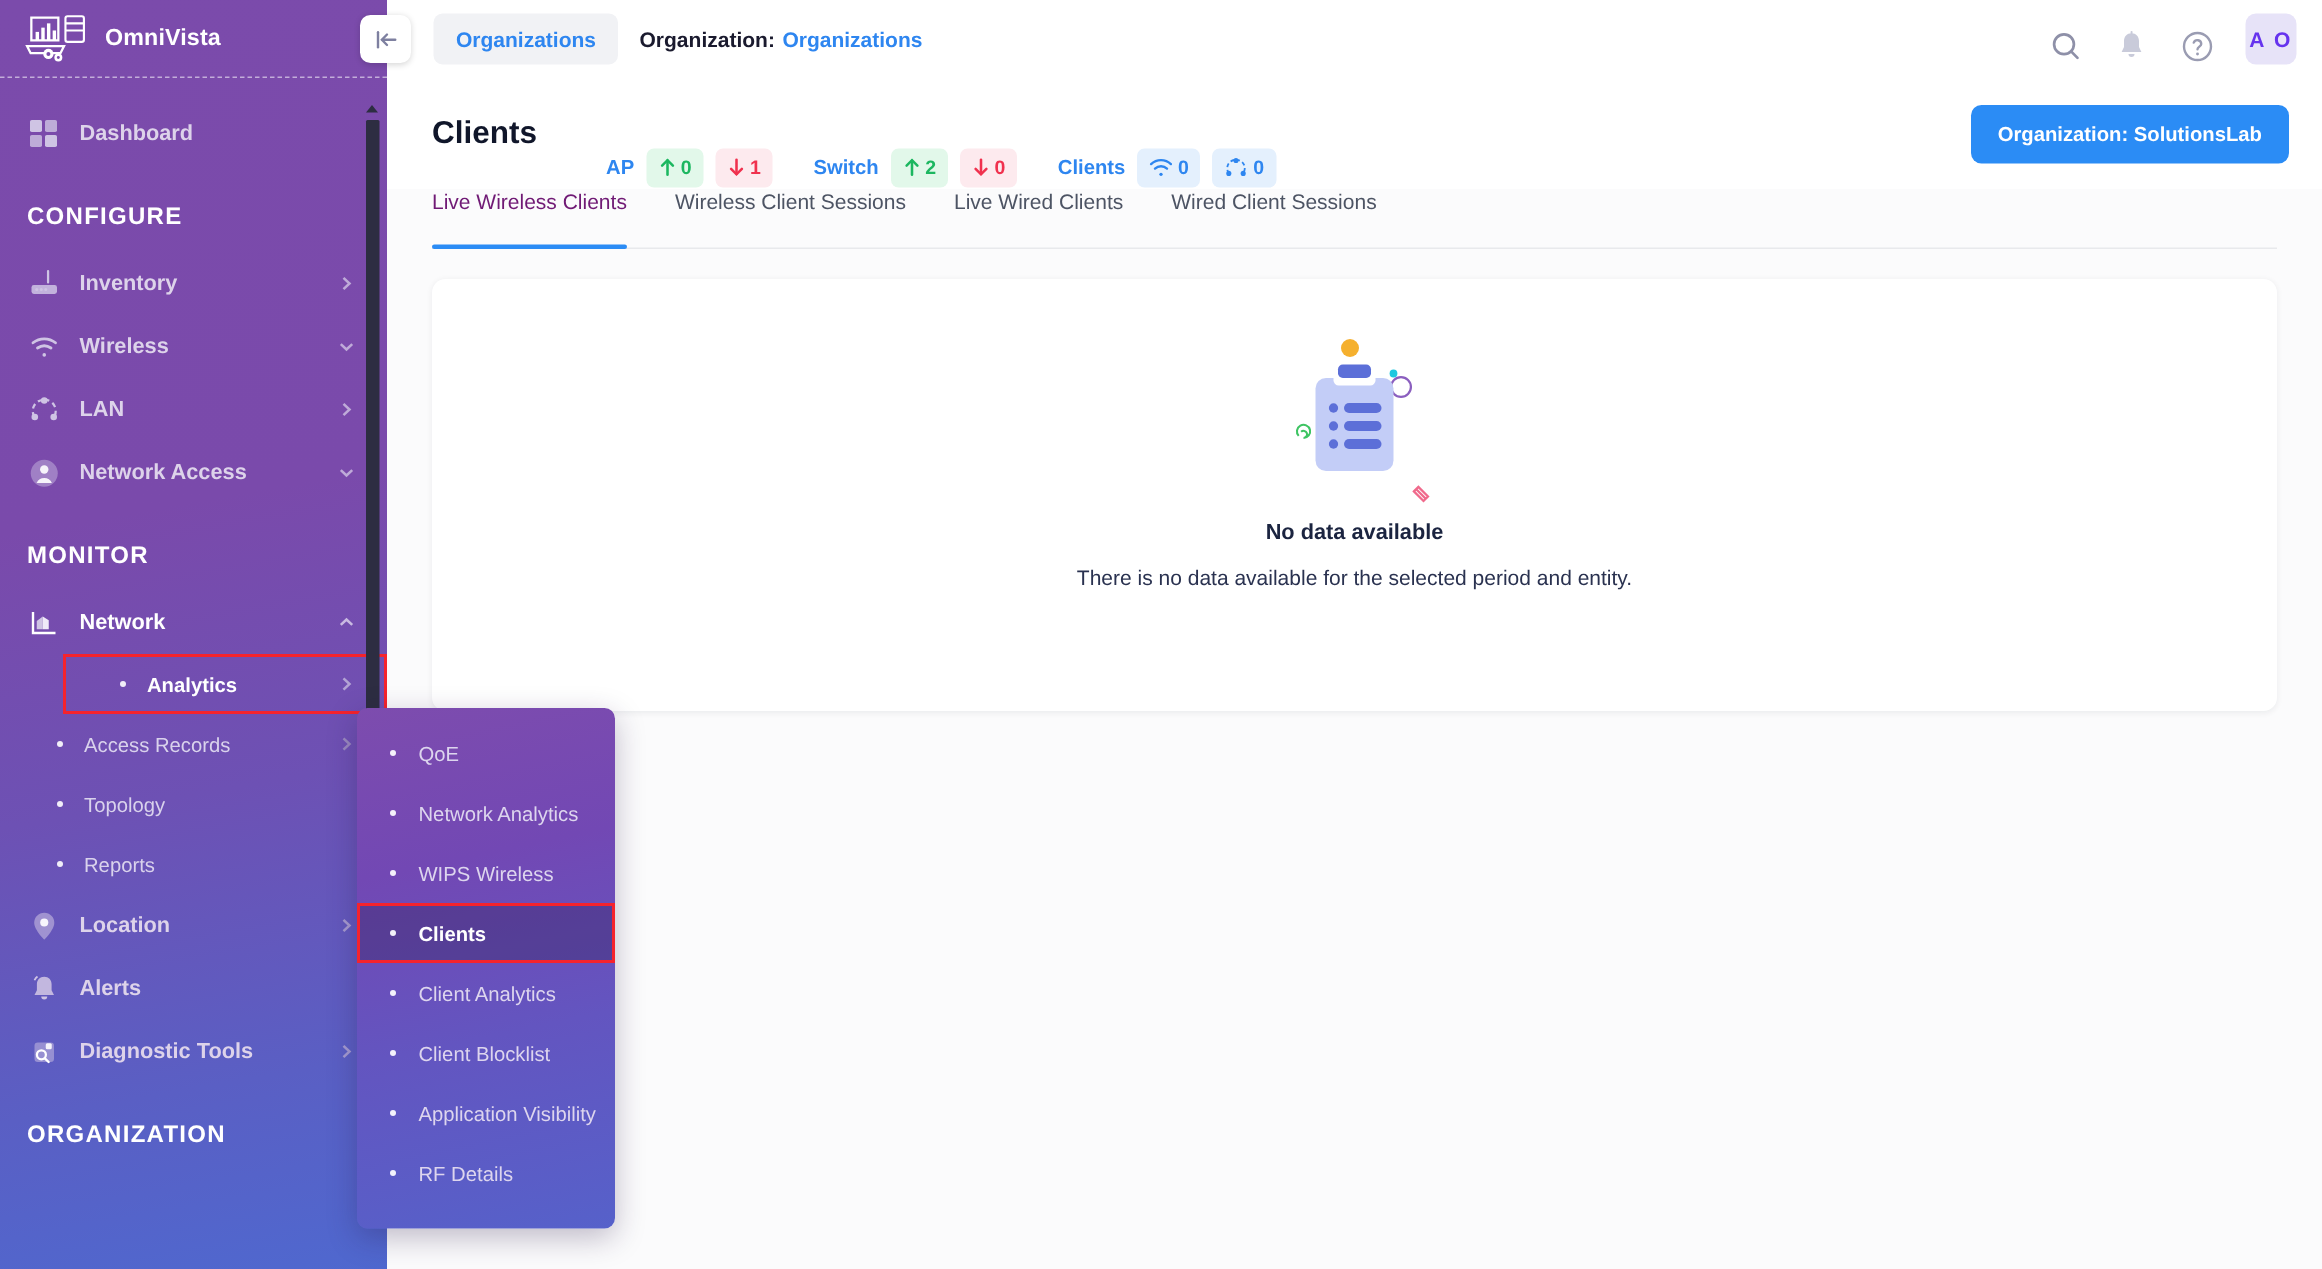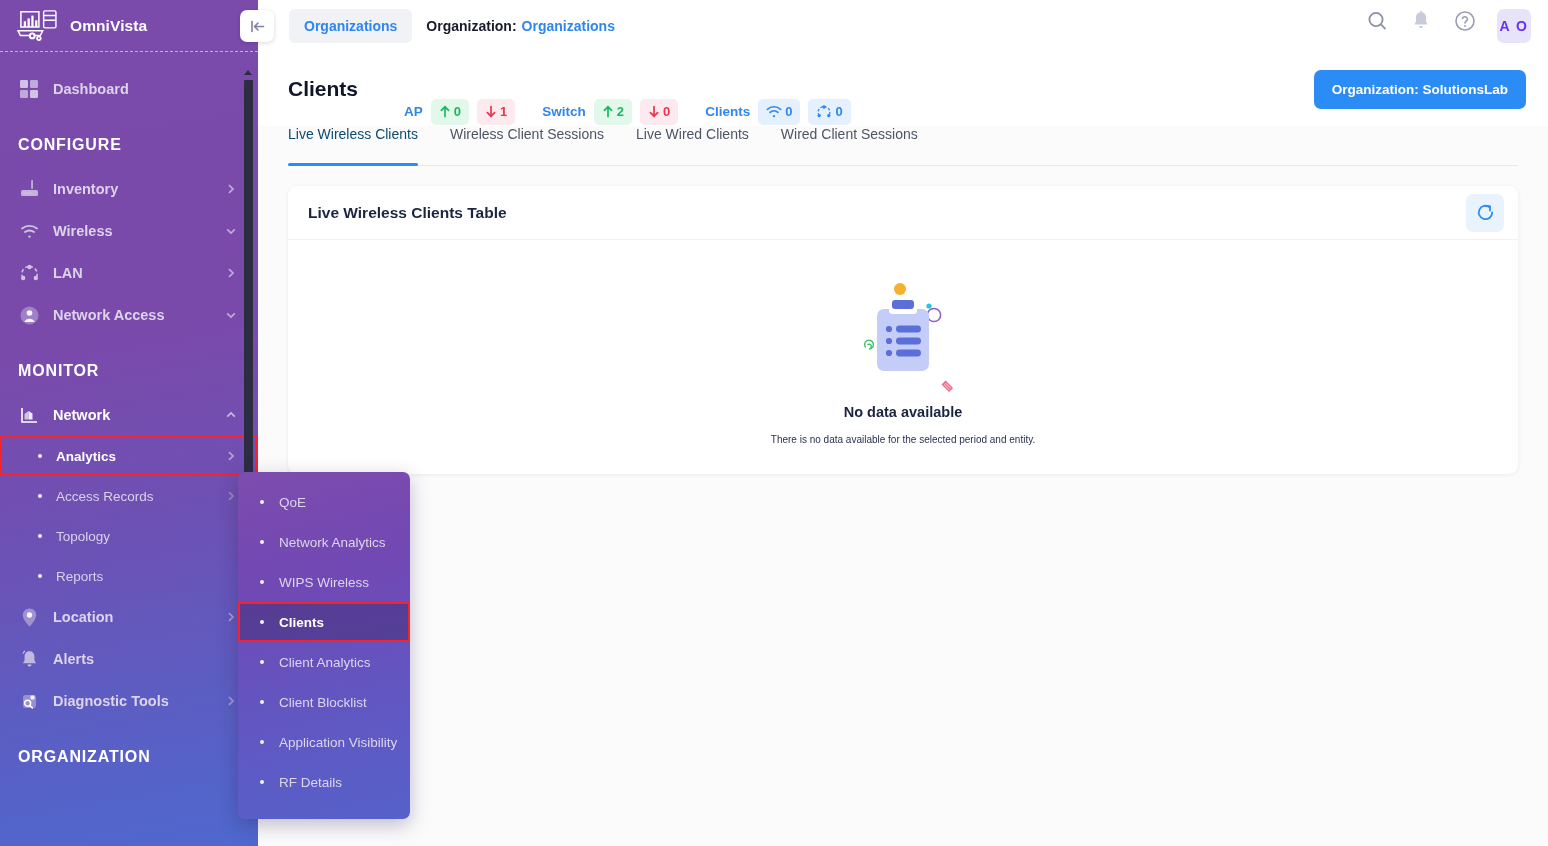--- a/index.html
+++ b/index.html
@@ -85,20 +85,21 @@
     align-items: center;
     padding: 0 20px 0 38px;
     color: #d9d2ec;
     font-size: 13.5px;
     cursor: pointer;
     position: relative;
   }
   .sub-item.selected {
     color: #ffffff;
     font-weight: bold;
+    margin-left: 42px;
   }
   .sub-dot {
     width: 4px; height: 4px;
     border-radius: 50%;
     background: #ffffff;
     flex: none;
     margin-right: 14px;
     opacity: .9;
   }
   .sub-label { flex: 1; white-space: nowrap; }
@@ -198,21 +199,21 @@
     font-size: 14px;
     color: #1a1a2e;
     font-weight: bold;
     white-space: nowrap;
   }
   #org-static .val { color: #2e86f0; margin-left: 5px; }
 
   #topbar-right {
     margin-left: auto;
     display: flex;
-    align-items: flex-start;
+    align-items: flex-end;
     gap: 20px;
     padding-right: 17px;
   }
   .tb-ico { width: 24px; height: 24px; cursor: pointer; }
   #avatar {
     width: 34px; height: 34px;
     background: #e7e3f8;
     border-radius: 7px;
     display: flex; align-items: center; justify-content: center;
     color: #6633ee;
@@ -297,21 +298,21 @@
   }
   .tab {
     font-size: 14px;
     color: #4d5464;
     padding: 0 16px 12px;
     cursor: pointer;
     white-space: nowrap;
     position: relative;
   }
   .tab:first-child { padding-left: 0; }
-  .tab.active { color: #0c4a6e; }
+  .tab.active { color: #701a75; }
   .tab.active::after {
     content: "";
     position: absolute;
     left: 0; right: 16px; bottom: -1px;
     height: 3px;
     background: #2b8cf5;
     border-radius: 2px;
   }
 
   #card {
@@ -353,21 +354,21 @@
     padding-top: 4px;
   }
   #empty-art { width: 120px; height: 125px; }
   #empty-title {
     font-size: 14.5px;
     font-weight: bold;
     color: #1b2440;
     margin-top: 6px;
   }
   #empty-sub {
-    font-size: 10px;
+    font-size: 14px;
     color: #2a3250;
     margin-top: 14px;
   }
 </style>
 </head>
 <body>
 
 <div id="sidebar">
 
   <div id="sidebar-brand">
@@ -700,29 +701,20 @@
 <div id="content">
 
   <div id="tabs">
     <div class="tab active">Live Wireless Clients</div>
     <div class="tab">Wireless Client Sessions</div>
     <div class="tab">Live Wired Clients</div>
     <div class="tab">Wired Client Sessions</div>
   </div>
 
   <div id="card">
-    <div id="card-head">
-      <div id="card-title">Live Wireless Clients Table</div>
-      <div id="refresh-btn">
-        <svg width="21" height="21" viewBox="0 0 21 21" fill="none" stroke="#2b8cf5" stroke-width="1.8" stroke-linecap="round">
-          <path d="M17.2 10.5 a6.7 6.7 0 1 1 -2.6 -5.3"></path>
-          <path d="M10.6 4.2 H15 V8.6" stroke-linejoin="round"></path>
-        </svg>
-      </div>
-    </div>
 
     <div id="empty-state">
       <svg id="empty-art" viewBox="0 0 120 125">
         <circle cx="57" cy="16" r="6" fill="#f5b02e"></circle>
         <circle cx="86" cy="33" r="2.6" fill="#1ec8e0"></circle>
         <circle cx="91" cy="42" r="6.6" fill="none" stroke="#8b5fbf" stroke-width="1.5"></circle>
         <g fill="none" stroke="#3ec463" stroke-width="1.4">
           <path d="M26 76 a4.4 4.4 0 1 0 -3.2 -1.4 M26 76 a2.4 2.4 0 1 0 -1.6 -4.2"></path>
         </g>
         <g stroke="#f06a8c" stroke-width="1.5" fill="none">

